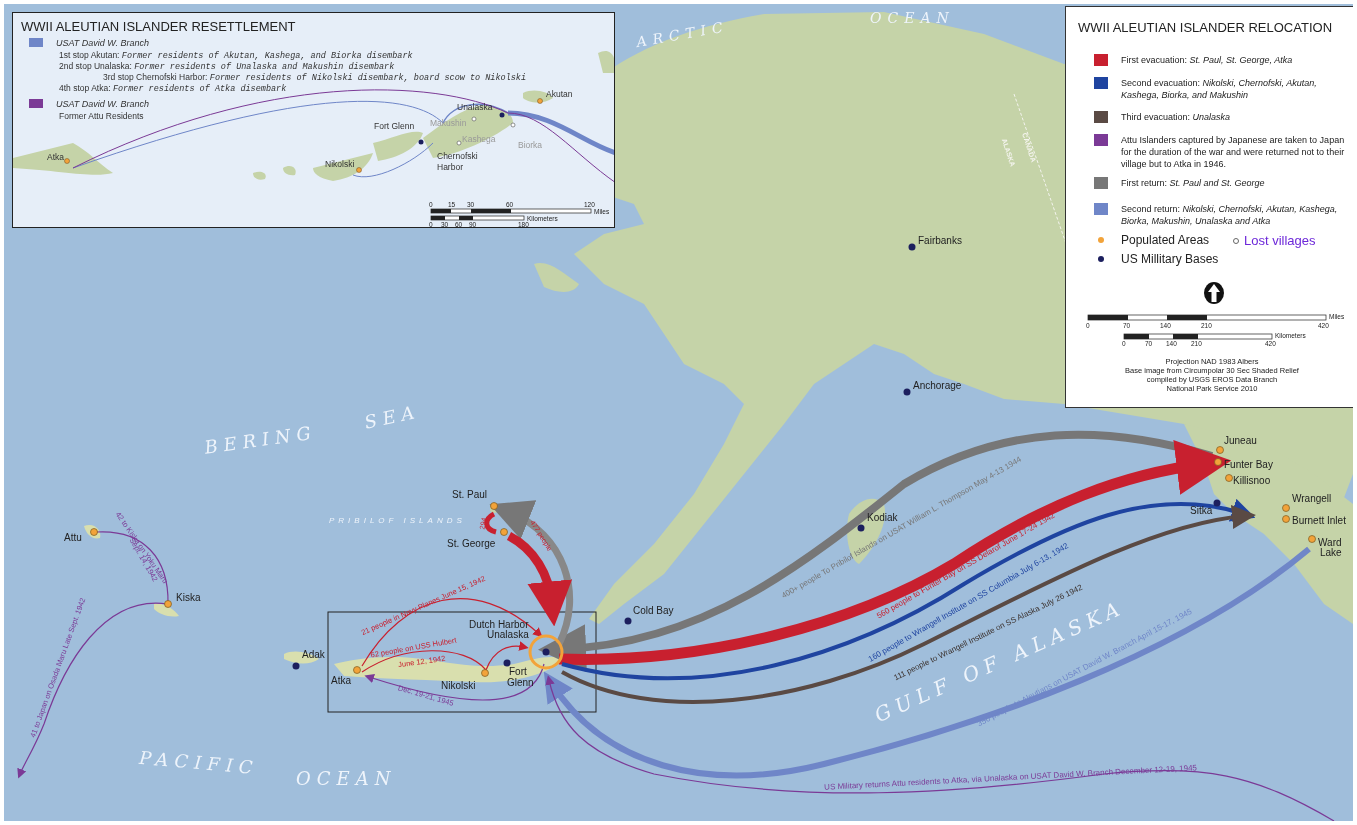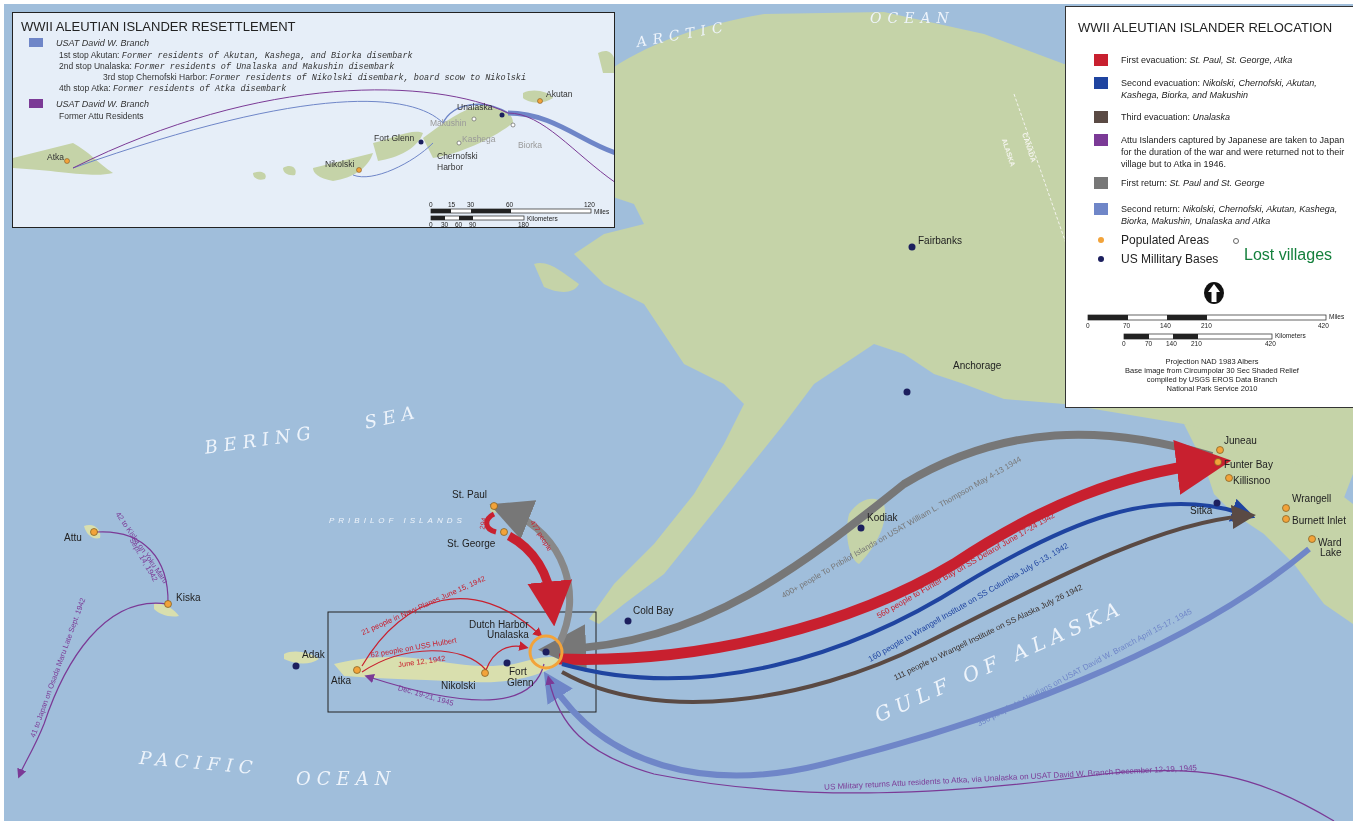--- a/index.html
+++ b/index.html
@@ -129,21 +129,21 @@
   <div class="water" style="left:200px;top:425px;font-size:18px;transform:rotate(-8deg);">BERING</div>
   <div class="water" style="left:360px;top:402px;font-size:18px;transform:rotate(-12deg);">SEA</div>
   <div class="water" style="left:135px;top:748px;font-size:18px;transform:rotate(5deg);">PACIFIC</div>
   <div class="water" style="left:292px;top:764px;font-size:18px;">OCEAN</div>
   <div class="water" style="left:860px;top:645px;font-size:20px;transform:rotate(-24deg);">GULF OF ALASKA</div>
   <div class="pribilof" style="left:325px;top:512px;">PRIBILOF ISLANDS</div>
   <div class="lbl" style="left:1010px;top:140px;color:#f4f4ee;font-weight:bold;font-size:7px;transform:rotate(72deg);">CANADA</div>
   <div class="lbl" style="left:990px;top:145px;color:#f4f4ee;font-weight:bold;font-size:7px;transform:rotate(72deg);">ALASKA</div>
 
   <div class="lbl" style="left:914px;top:232px;">Fairbanks</div>
-  <div class="lbl" style="left:909px;top:357px;margin-left:40px;">Anchorage</div>
+  <div class="lbl" style="left:909px;top:377px;">Anchorage</div>
   <div class="lbl" style="left:863px;top:509px;">Kodiak</div>
   <div class="lbl" style="left:629px;top:602px;">Cold Bay</div>
   <div class="lbl" style="left:1220px;top:432px;">Juneau</div>
   <div class="lbl" style="left:1220px;top:456px;">Funter Bay</div>
   <div class="lbl" style="left:1229px;top:472px;">Killisnoo</div>
   <div class="lbl" style="left:1186px;top:502px;">Sitka</div>
   <div class="lbl" style="left:1288px;top:490px;">Wrangell</div>
   <div class="lbl" style="left:1288px;top:512px;">Burnett Inlet</div>
   <div class="lbl" style="left:1314px;top:534px;">Ward</div>
   <div class="lbl" style="left:1316px;top:544px;">Lake</div>
@@ -217,21 +217,21 @@
     <div class="inset-txt" style="left:46px;top:70px;"><span>4th stop Atka:</span> <i>Former residents of Atka disembark</i></div>
     <div class="sw" style="left:16px;top:86px;background:#7b3a96;"></div>
     <div class="inset-txt" style="left:43px;top:86px;font-style:italic;font-size:9px;">USAT David W. Branch</div>
     <div class="inset-txt" style="left:46px;top:98px;">Former Attu Residents</div>
     <div class="inset-txt" style="left:34px;top:139px;">Atka</div>
     <div class="inset-txt" style="left:533px;top:76px;">Akutan</div>
     <div class="inset-txt" style="left:444px;top:89px;">Unalaska</div>
     <div class="inset-txt" style="left:417px;top:105px;color:#999;">Makushin</div>
     <div class="inset-txt" style="left:449px;top:121px;color:#999;">Kashega</div>
     <div class="inset-txt" style="left:505px;top:115px;color:#999;margin-top:12px;">Biorka</div>
-    <div class="inset-txt" style="left:361px;top:120px;">Fort Glenn</div>
+    <div class="inset-txt" style="left:361px;top:108px;">Fort Glenn</div>
     <div class="inset-txt" style="left:424px;top:138px;">Chernofski</div>
     <div class="inset-txt" style="left:424px;top:149px;">Harbor</div>
     <div class="inset-txt" style="left:312px;top:146px;">Nikolski</div>
     <div class="sc" style="left:416px;top:188px;">0</div>
     <div class="sc" style="left:435px;top:188px;">15</div>
     <div class="sc" style="left:454px;top:188px;">30</div>
     <div class="sc" style="left:493px;top:188px;">60</div>
     <div class="sc" style="left:571px;top:188px;">120</div>
     <div class="sc" style="left:581px;top:195px;">Miles</div>
     <div class="sc" style="left:514px;top:202px;">Kilometers</div>
@@ -264,21 +264,21 @@
       <div class="sw2" style="background:#777;"></div>
       <div class="txt"><span>First return:</span> <i>St. Paul and St. George</i></div>
     </div>
     <div class="lrow" style="top:196px;">
       <div class="sw2" style="background:#6f86c8;"></div>
       <div class="txt"><span>Second return:</span> <i>Nikolski, Chernofski, Akutan, Kashega, Biorka, Makushin, Unalaska and Atka</i></div>
     </div>
     <div style="position:absolute;left:32px;top:230px;width:6px;height:6px;border-radius:50%;background:#f2a33a;"></div>
     <div style="position:absolute;left:55px;top:226px;font-size:12px;color:#222;">Populated Areas</div>
     <div style="position:absolute;left:167px;top:231px;width:4px;height:4px;border-radius:50%;border:1px solid #666;background:#fff;"></div>
-    <div style="position:absolute;left:178px;top:226px;font-size:16px;color:#15803d;margin-top:13px;">Lost villages</div>
+    <div style="position:absolute;left:178px;top:226px;font-size:13px;color:#6d28d9;">Lost villages</div>
     <div style="position:absolute;left:32px;top:249px;width:6px;height:6px;border-radius:50%;background:#1c1f5e;"></div>
     <div style="position:absolute;left:55px;top:245px;font-size:12px;color:#222;">US Millitary Bases</div>
     <svg style="position:absolute;left:137px;top:274px;" width="22" height="24">
       <ellipse cx="11" cy="12" rx="10" ry="11" fill="#111"></ellipse>
       <path d="M11,3 L17,11 L13.5,11 L13.5,21 L8.5,21 L8.5,11 L5,11 z" fill="#fff"></path>
     </svg>
     <svg style="position:absolute;left:0;top:305px;" width="292" height="30">
       <rect x="22" y="3" width="238" height="5" fill="#fff" stroke="#222" stroke-width="0.7"></rect>
       <rect x="22" y="3" width="40" height="5" fill="#222"></rect>
       <rect x="101" y="3" width="40" height="5" fill="#222"></rect>

